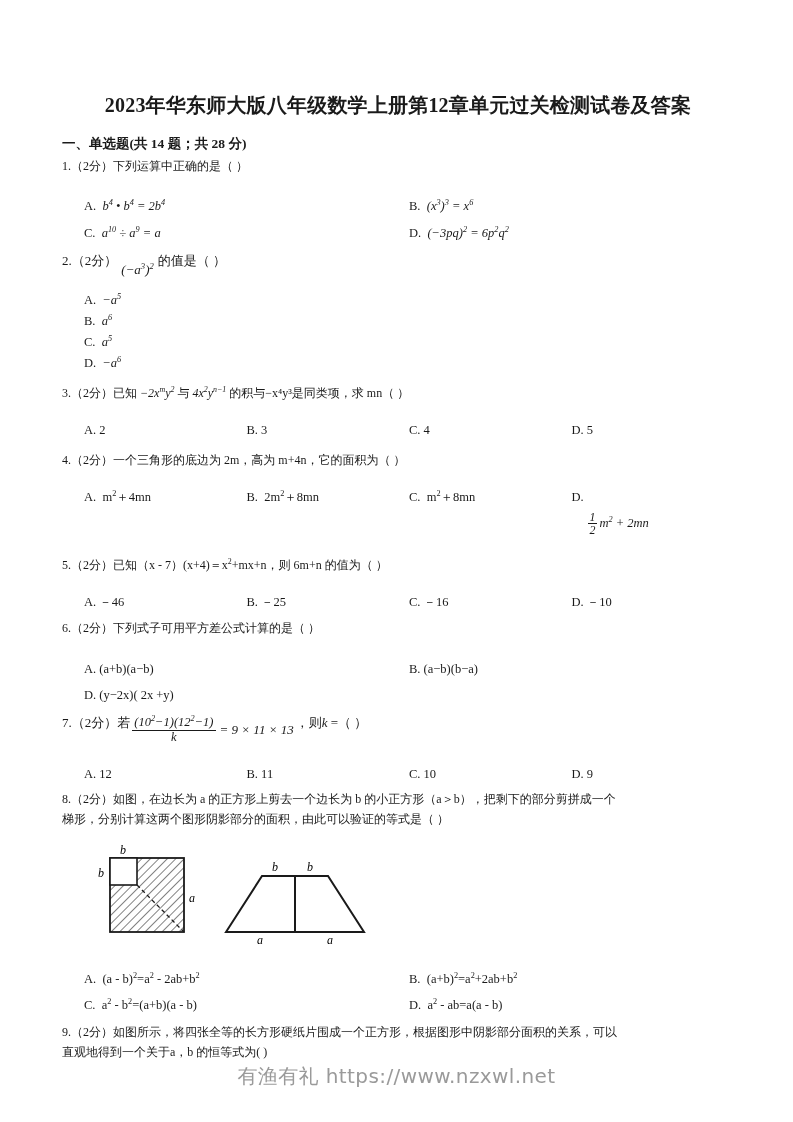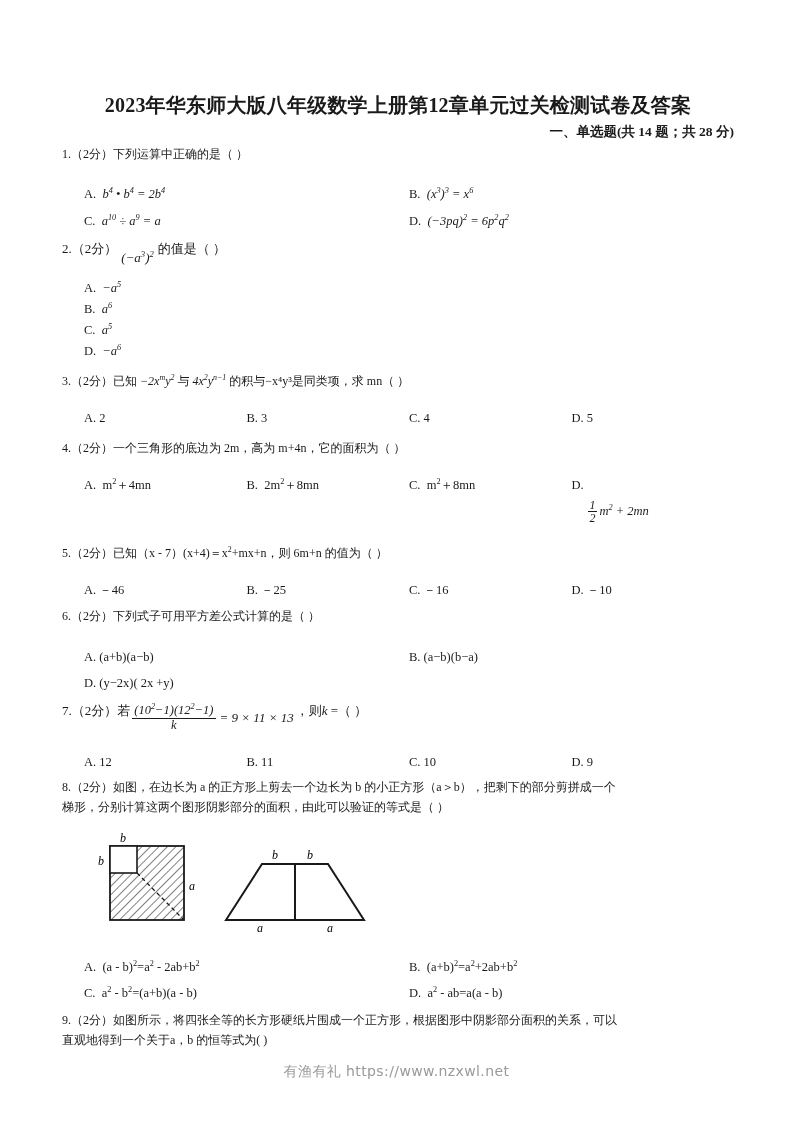--- a/index.html
+++ b/index.html
@@ -32,23 +32,22 @@
     font-weight: bold;
     text-align: center;
     letter-spacing: 0.2px;
     margin: 0 0 3px 0;
     line-height: 1.35;
     white-space: nowrap;
   }
   .section-head {
     font-size: 13.5px;
     font-weight: bold;
-    margin: 4px 0 4px 0;
+    margin: 16px 0 4px 0;
     line-height: 1.3;
-    text-align: right;
   }
   .q {
     margin: 0 0 2px 0;
   }
   .q-stem {
     font-size: 12px;
     line-height: 1.65;
     margin: 0;
   }
   .opts {
@@ -108,21 +107,21 @@
     margin: 10px 0 8px 0;
     padding-left: 30px;
   }
   .watermark {
     position: absolute;
     left: 0;
     top: 1063px;
     width: 793px;
     text-align: center;
     font-family: "DejaVu Sans", sans-serif;
-    font-size: 14px;
+    font-size: 20px;
     color: #9a9a9a;
     letter-spacing: 0.4px;
   }
   .gap-s { height: 3px; }
   .gap-m { height: 7px; }
 </style>
 </head>
 <body>
 
 <div class="page">

